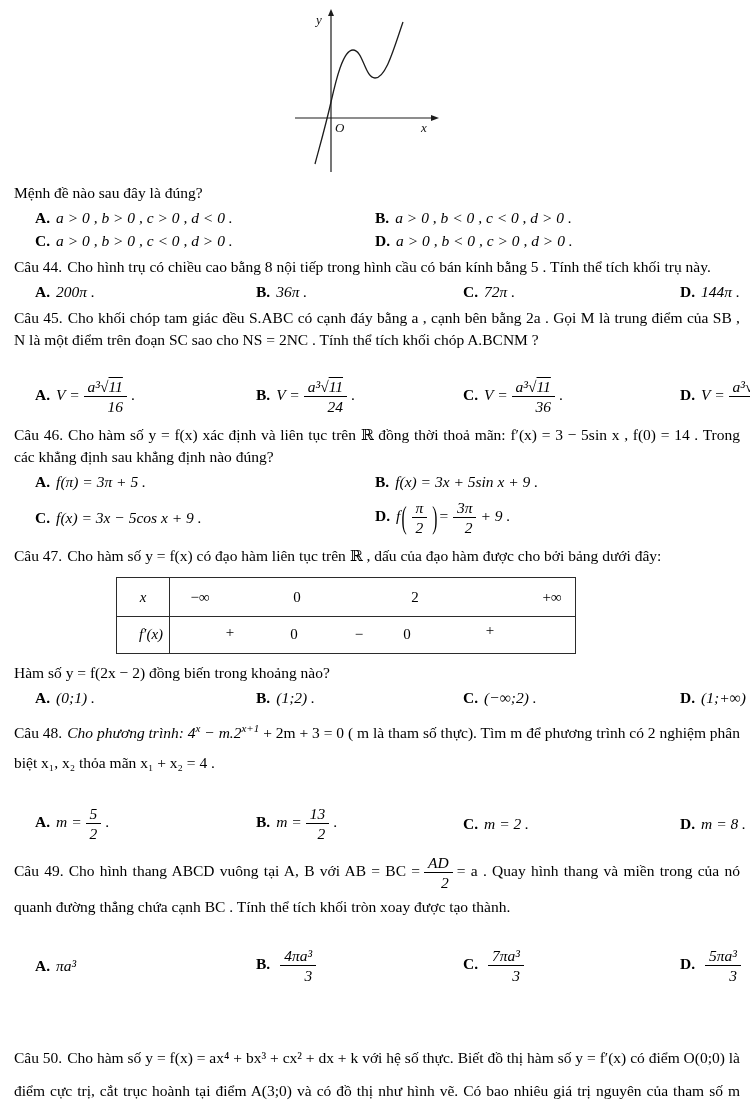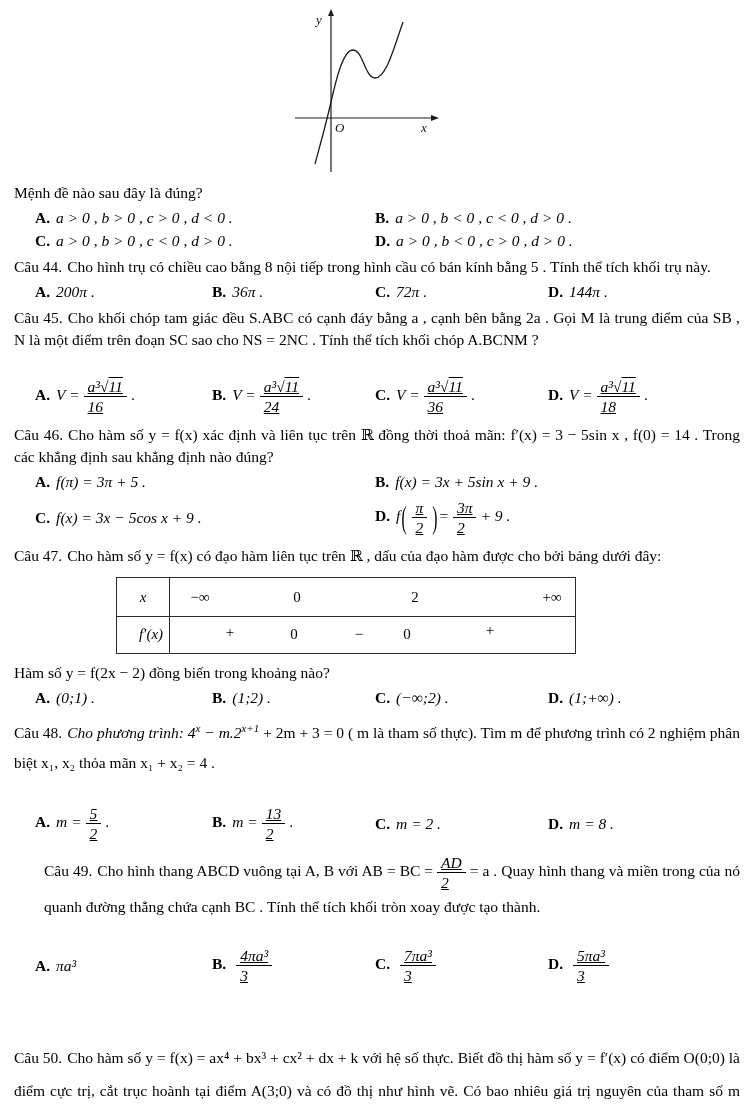--- a/index.html
+++ b/index.html
@@ -4,44 +4,44 @@
 <style>
   html,body{margin:0;padding:0;background:#fff;}
   .page{position:relative;width:750px;height:1113px;box-sizing:border-box;
         padding:6px 10px 0 14px;overflow:hidden;color:#000;
         font-family:"Liberation Serif","DejaVu Serif",serif;font-size:15.5px;}
   p{margin:0;}
   .stem{text-align:justify;line-height:22px;margin-top:6px;}
   .qnum{font-weight:normal;margin-right:5px;}
   .mi{font-style:italic;}
   .opt-row4{display:grid;grid-template-columns:177px 163px 173px 1fr;
-            padding-left:21px;margin-top:5px;align-items:center;}
+            padding-left:21px;margin-top:5px;align-items:center;gap:44px;}
   .opt-row4b{display:grid;grid-template-columns:176px 140px 203px 1fr;
             padding-left:21px;margin-top:5px;align-items:center;}
   .opt-row2{display:grid;grid-template-columns:340px 1fr;
             padding-left:21px;margin-top:5px;align-items:center;}
   .opt{white-space:nowrap;}
   .ol{font-weight:bold;margin-right:6px;font-style:normal;}
-  .frac{display:inline-block;vertical-align:middle;text-align:left;margin:2px 4px;text-decoration:underline;}
+  .frac{display:inline-block;vertical-align:middle;text-align:right;margin:2px 4px;}
   .fnum{display:block;border-bottom:1px solid #000;padding:0 4px;line-height:19px;}
   .fden{display:block;padding:0 4px;line-height:19px;}
   .ovl{text-decoration:overline;}
   .bigp{display:inline-block;transform:scaleY(2.05);vertical-align:middle;margin:0 1px;font-style:normal;}
   sup.sp{font-size:11px;font-style:italic;}
   .graph{margin-left:279px;height:170px;}
   .ax{stroke:#1c1c1c;stroke-width:1.2;}
   .curve{stroke:#1c1c1c;stroke-width:1.3;fill:none;}
   .glab{font-style:italic;font-size:13px;font-family:"Liberation Serif","DejaVu Serif",serif;fill:#111;}
   .tbl{position:relative;width:458px;height:75px;border:1.2px solid #2b2b2b;
        margin:10px 0 8px 102px;font-size:15px;}
   .tbl .cell{position:absolute;transform:translate(-50%,-50%);}
   .vline{position:absolute;left:52px;top:0;height:100%;width:1px;background:#2b2b2b;}
   .hline{position:absolute;top:38px;left:0;width:100%;height:1px;background:#2b2b2b;}
   .q48s{line-height:30px;}
-  .q49s{line-height:26px;margin-left:30px;}
+  .q49s{line-height:26px;}
   .q50blk{margin-top:54px;}
   .q50s{line-height:33px;}
   .fr45{margin-top:24px;}
 </style>
 </head>
 <body>
 
 <div class="page">
 
   <div class="graph">

